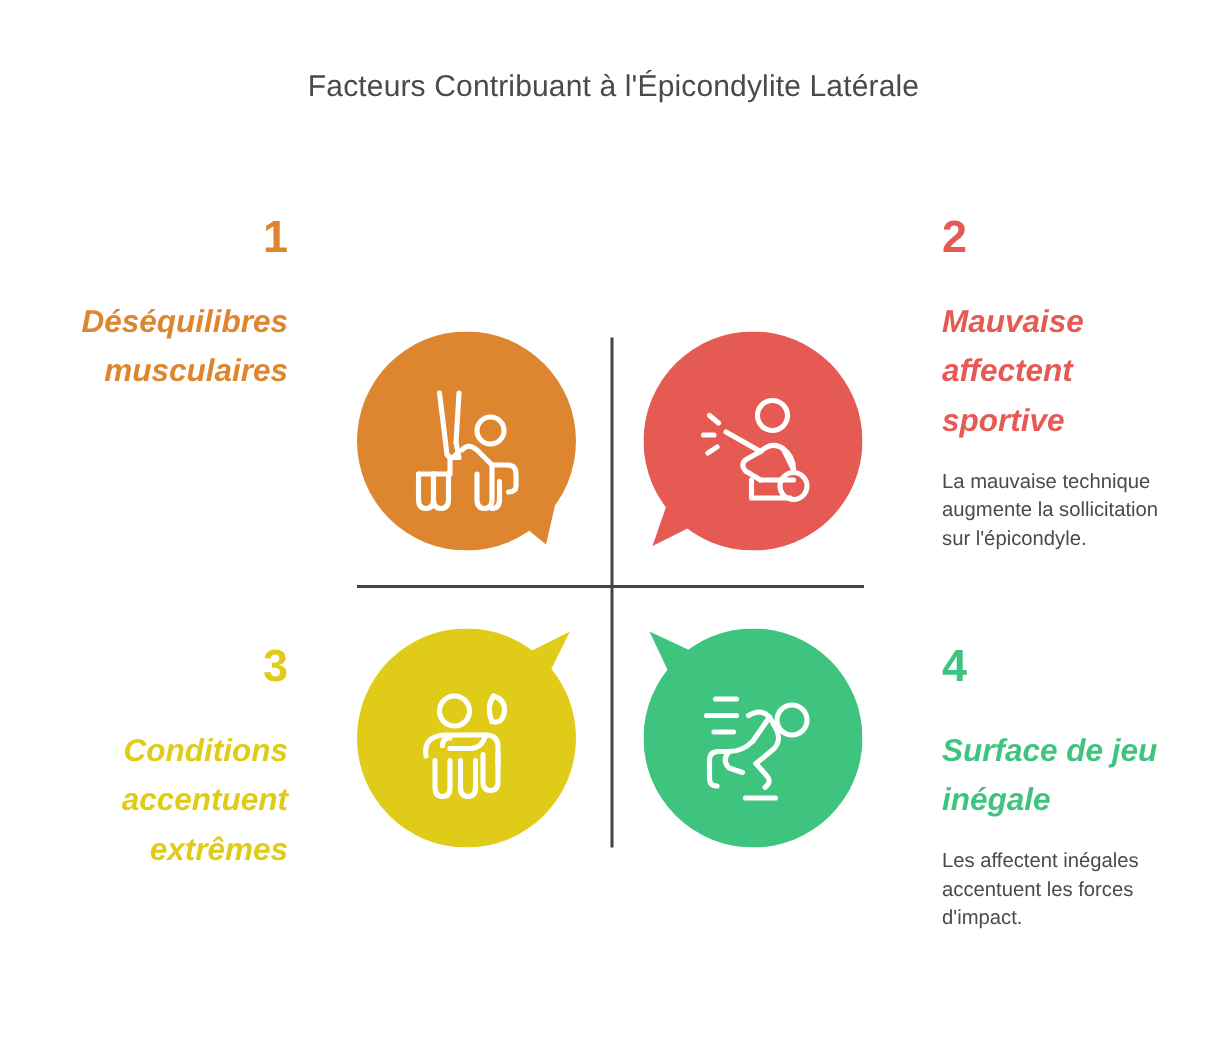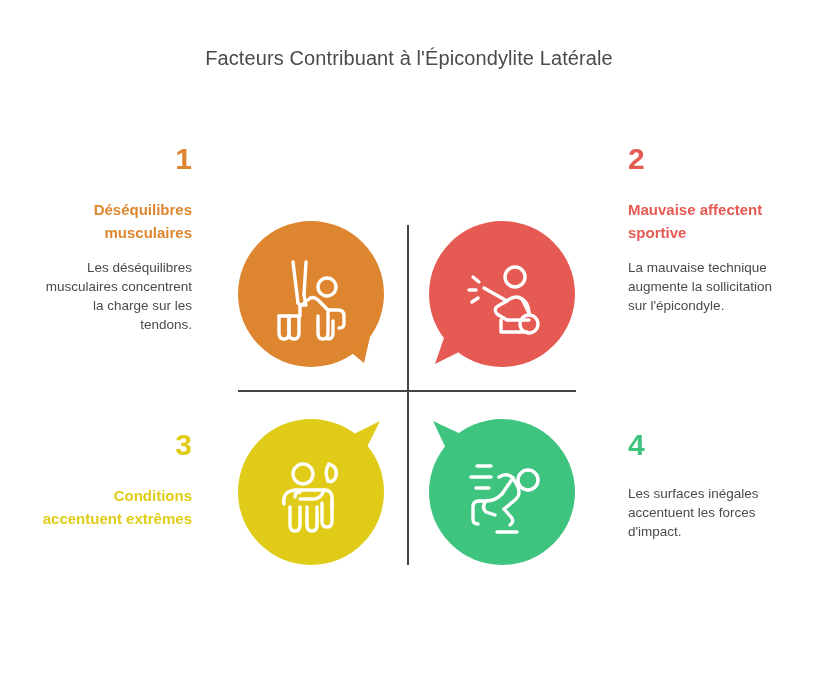--- a/index.html
+++ b/index.html
@@ -79,24 +79,25 @@
   .block-3 { left: 40px;  top: 428px; }
   .block-4 { left: 628px; top: 428px; }
 
   .num {
     font-size: 30px;
     font-weight: bold;
     line-height: 34px;
     margin: 0 0 22px 0;
   }
   .heading {
-    font-size: 15px;
+    font-size: 21px;
     font-weight: bold;
-    line-height: 23px;
+    line-height: 33px;
     margin: 0 0 14px 0;
+    font-style: italic;
   }
   .body {
     font-size: 13.5px;
     font-weight: 400;
     line-height: 19px;
     color: #4a4a4a;
     margin: 0;
   }
 </style>
 </head>
@@ -186,32 +187,32 @@
         <path d="M50 82 Q44 82 44 88 L44 100 Q44 105 49 105"></path>
         <path d="M57 82 Q52 88 57 93 L66 96"></path>
         <path d="M68 113 L88 113"></path>
       </g>
     </svg>
   </div>
 
   <div class="block block-left block-1">
     <div class="num" style="color:#DE862F">1</div>
     <div class="heading" style="color:#DE862F">Déséquilibres musculaires</div>
-    <div class="body">Les déséquilibres musculaires concentrent la charge sur les tendons.</div>
   </div>
 
   <div class="block block-right block-2">
     <div class="num" style="color:#E55A52">2</div>
     <div class="heading" style="color:#E55A52">Mauvaise affectent sportive</div>
     <div class="body">La mauvaise technique augmente la sollicitation sur l'épicondyle.</div>
   </div>
 
   <div class="block block-left block-3">
     <div class="num" style="color:#E0CC18">3</div>
     <div class="heading" style="color:#E0CC18">Conditions accentuent extrêmes</div>
   </div>
 
   <div class="block block-right block-4">
     <div class="num" style="color:#3FC47F">4</div>
-    <div class="body">Les surfaces inégales accentuent les forces d'impact.</div>
+    <div class="heading" style="color:#3FC47F">Surface de jeu inégale</div>
+    <div class="body">Les affectent inégales accentuent les forces d'impact.</div>
   </div>
 
 </div>
 
 </body></html>

